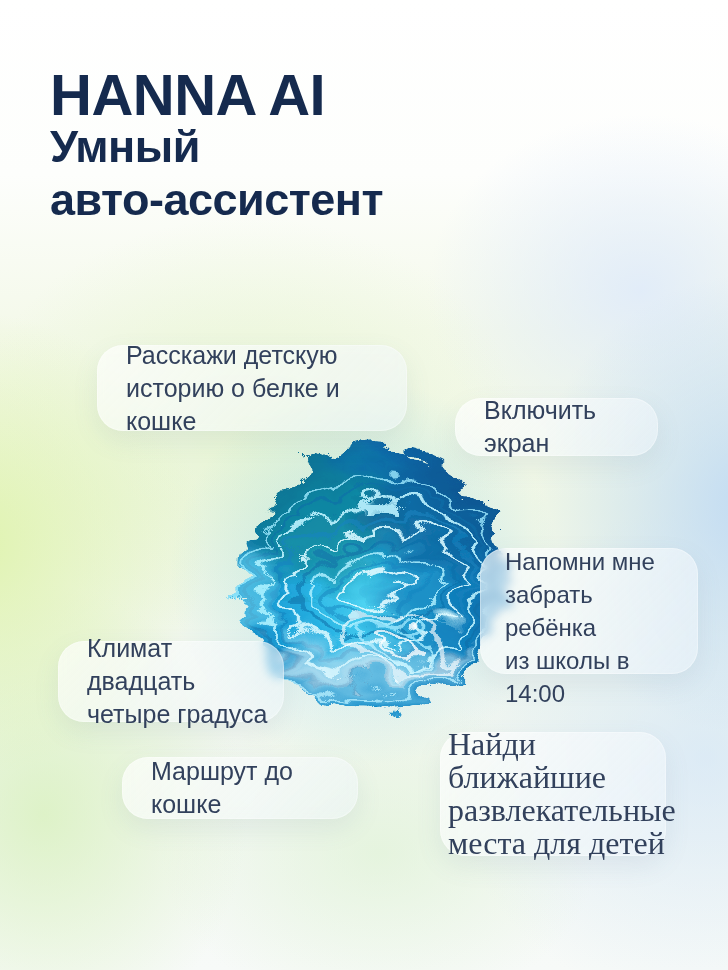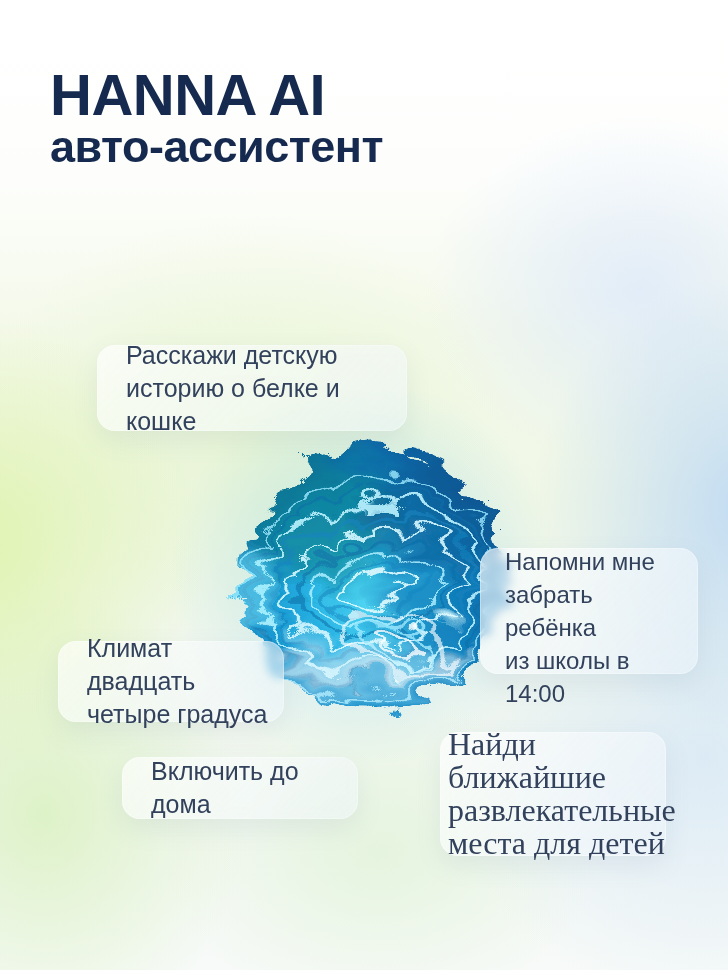--- a/index.html
+++ b/index.html
@@ -27,21 +27,21 @@
     font-weight: 700;
     letter-spacing: -0.5px;
   }
   .brand-line { font-size: 58px; line-height: 50px; }
   .subtitle-line { font-size: 45px; line-height: 53px; }
 
   .bubble {
     position: absolute;
     display: flex;
     align-items: center;
-    border-radius: 18px;
+    border-radius: 26px;
     background: linear-gradient(135deg, rgba(255,255,255,0.66) 0%, rgba(238,245,251,0.50) 100%);
     box-shadow: 0 10px 26px rgba(90,120,150,0.10), inset 0 0 0 1px rgba(255,255,255,0.30);
     backdrop-filter: blur(5px);
   }
   .bubble-label {
     color: #32415c;
     font-size: 25px;
     line-height: 33px;
     white-space: pre-line;
     padding: 0 16px 0 29px;
@@ -63,20 +63,21 @@
   }
   .orb-svg { position: absolute; left: 0; top: 0; }
 </style>
 </head>
 <body>
 
 <div class="poster">
 
   <div class="title-block">
     <div class="brand-line">HANNA AI</div>
+    <div class="subtitle-line">Умный</div>
     <div class="subtitle-line">авто-ассистент</div>
   </div>
 
   <div class="orb-wrap">
     <div class="orb-glow"></div>
     <svg class="orb-svg" width="310" height="312" viewBox="0 0 310 312" xmlns="http://www.w3.org/2000/svg">
       <defs>
         <radialGradient id="orbBase" cx="46%" cy="58%" r="62%">
           <stop offset="0%" stop-color="#4fd4f2"></stop>
           <stop offset="35%" stop-color="#29b4e4"></stop>
@@ -136,35 +137,38 @@
         </g>
       </g>
     </svg>
   </div>
 
   <div class="bubble b-story">
     <div class="bubble-label">Расскажи детскую
 историю о белке и кошке</div>
   </div>
 
+  <div class="bubble b-screen">
+    <div class="bubble-label">Включить экран</div>
+  </div>
 
 
   <div class="bubble b-remind">
     <div class="bubble-label">Напомни мне
 забрать ребёнка
 из школы в 14:00</div>
   </div>
 
   <div class="bubble b-climate">
     <div class="bubble-label">Климат двадцать
 четыре градуса</div>
   </div>
 
   <div class="bubble b-route">
-    <div class="bubble-label">Включить до дома</div>
+    <div class="bubble-label">Маршрут до кошке</div>
   </div>
 
   <div class="bubble b-places">
     <div class="bubble-label">Найди ближайшие
 развлекательные
 места для детей</div>
   </div>
 
 </div>
 

